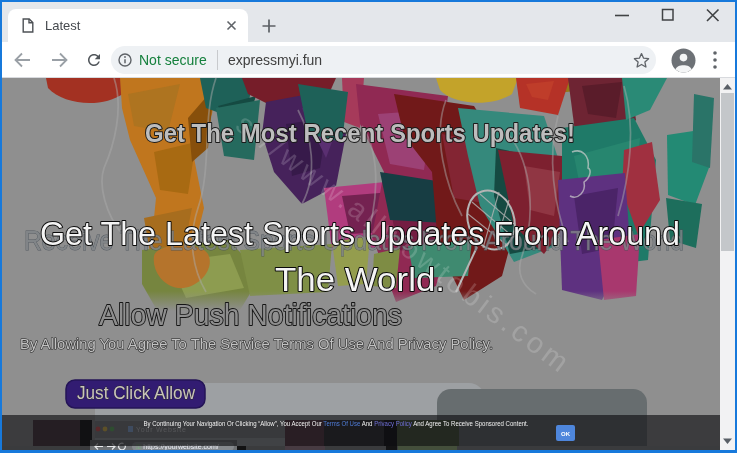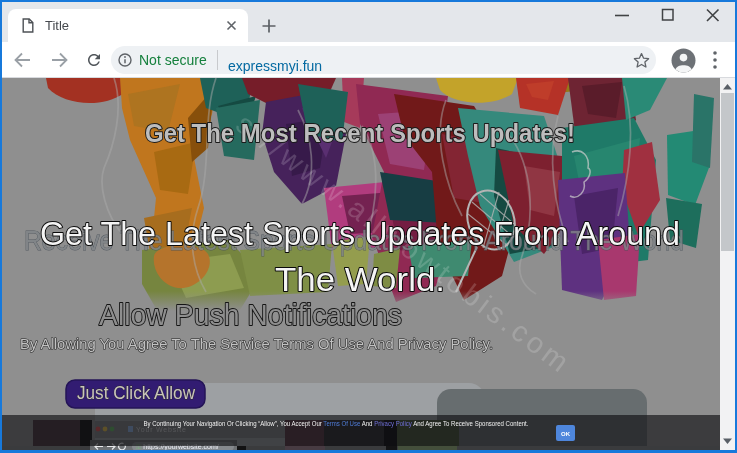--- a/index.html
+++ b/index.html
@@ -11,21 +11,21 @@
 <body>
 
 <div class="abs" style="left:2px;top:2px;width:733px;height:40px;background:#e4e7eb;"></div>
 
 <div class="abs" style="left:8px;top:9px;width:240px;height:33px;background:#ffffff;border-radius:8px 8px 0 0;"></div>
 
 <svg class="abs" style="left:21px;top:18px;" width="14" height="15" viewBox="0 0 14 15">
   <path d="M2.2 1 H8.2 L11.8 4.6 V14 H2.2 Z" fill="none" stroke="#4d5156" stroke-width="1.4"></path>
   <path d="M8 1 V4.8 H11.8" fill="none" stroke="#4d5156" stroke-width="1.4"></path>
 </svg>
-<div class="abs" style="left:45px;top:18px;font-size:13px;color:#45494e;">Title</div>
+<div class="abs" style="left:45px;top:18px;font-size:13px;color:#45494e;">Latest</div>
 
 <svg class="abs" style="left:225px;top:19px;" width="13" height="13" viewBox="0 0 13 13">
   <path d="M2.5 2.5 L10.5 10.5 M10.5 2.5 L2.5 10.5" stroke="#5f6368" stroke-width="1.6"></path>
 </svg>
 
 <svg class="abs" style="left:261px;top:18px;" width="16" height="16" viewBox="0 0 16 16">
   <path d="M8 1.5 V14.5 M1.5 8 H14.5" stroke="#5c6065" stroke-width="1.7"></path>
 </svg>
 
 <svg class="abs" style="left:612px;top:6px;" width="115" height="20" viewBox="0 0 115 20">
@@ -46,21 +46,21 @@
 </svg>
 
 <div class="abs" style="left:111px;top:46px;width:545px;height:28px;background:#eef1f4;border-radius:14px;"></div>
 <svg class="abs" style="left:118px;top:53px;" width="14" height="14" viewBox="0 0 14 14">
   <circle cx="7" cy="7" r="6" fill="none" stroke="#5f6368" stroke-width="1.4"></circle>
   <path d="M7 6.3 V10.2" stroke="#5f6368" stroke-width="1.5"></path>
   <circle cx="7" cy="4" r="0.9" fill="#5f6368"></circle>
 </svg>
 <div class="abs" style="left:139px;top:52px;font-size:14px;color:#15803d;">Not secure</div>
 <div class="abs" style="left:217px;top:50px;width:1px;height:20px;background:#c8cacd;"></div>
-<div class="abs" style="left:228px;top:58px;font-size:14px;color:#0369a1;">expressmyi.fun</div>
+<div class="abs" style="left:228px;top:52px;font-size:14px;color:#404040;">expressmyi.fun</div>
 
 <svg class="abs" style="left:633px;top:52px;" width="17" height="17" viewBox="0 0 17 17">
   <path d="M8.5 1.6 L10.6 6.2 15.6 6.7 11.9 10.1 12.9 15 8.5 12.5 4.1 15 5.1 10.1 1.4 6.7 6.4 6.2 Z" fill="none" stroke="#5f6368" stroke-width="1.3" stroke-linejoin="round"></path>
 </svg>
 
 <svg class="abs" style="left:671px;top:48px;" width="25" height="25" viewBox="0 0 25 25">
   <circle cx="12.5" cy="12.5" r="12" fill="#6d7176"></circle>
   <circle cx="12.5" cy="9.6" r="3.8" fill="#f4f5f6"></circle>
   <path d="M4.5 21.5 C5.5 15.8 19.5 15.8 20.5 21.5 A 12 12 0 0 1 4.5 21.5 Z" fill="#f4f5f6"></path>
 </svg>

